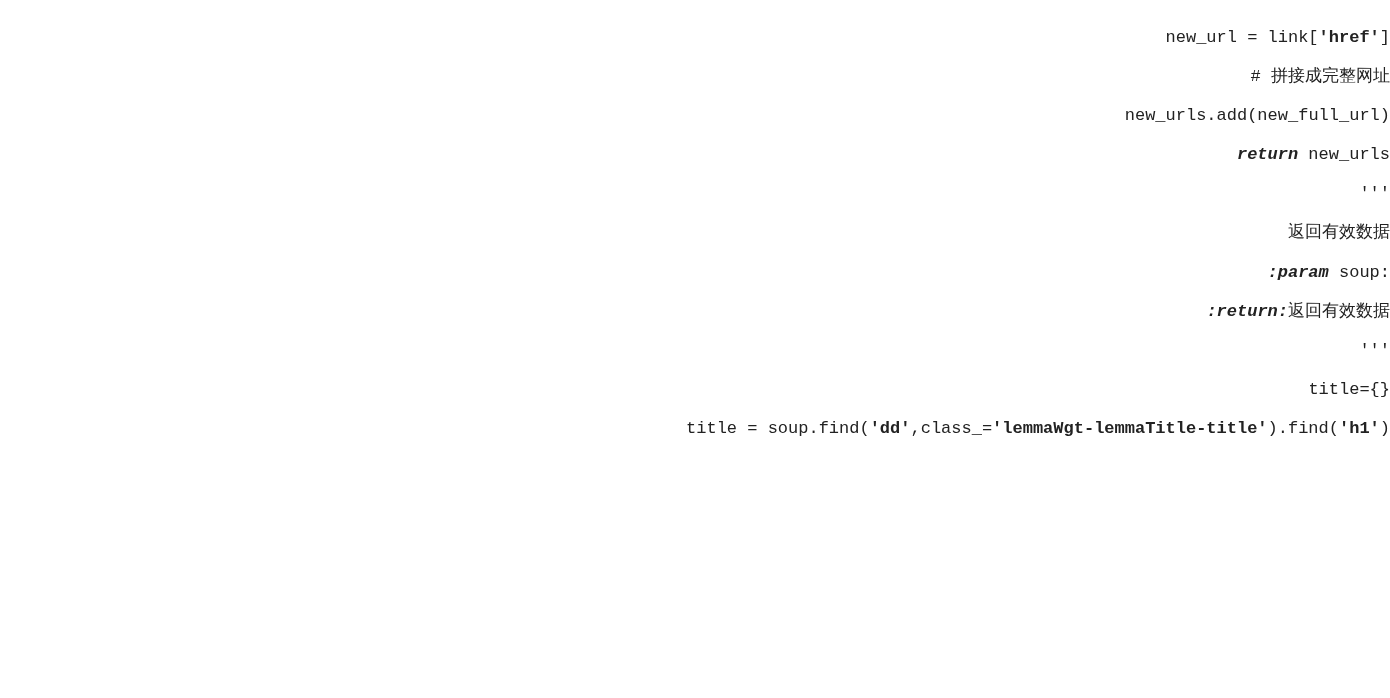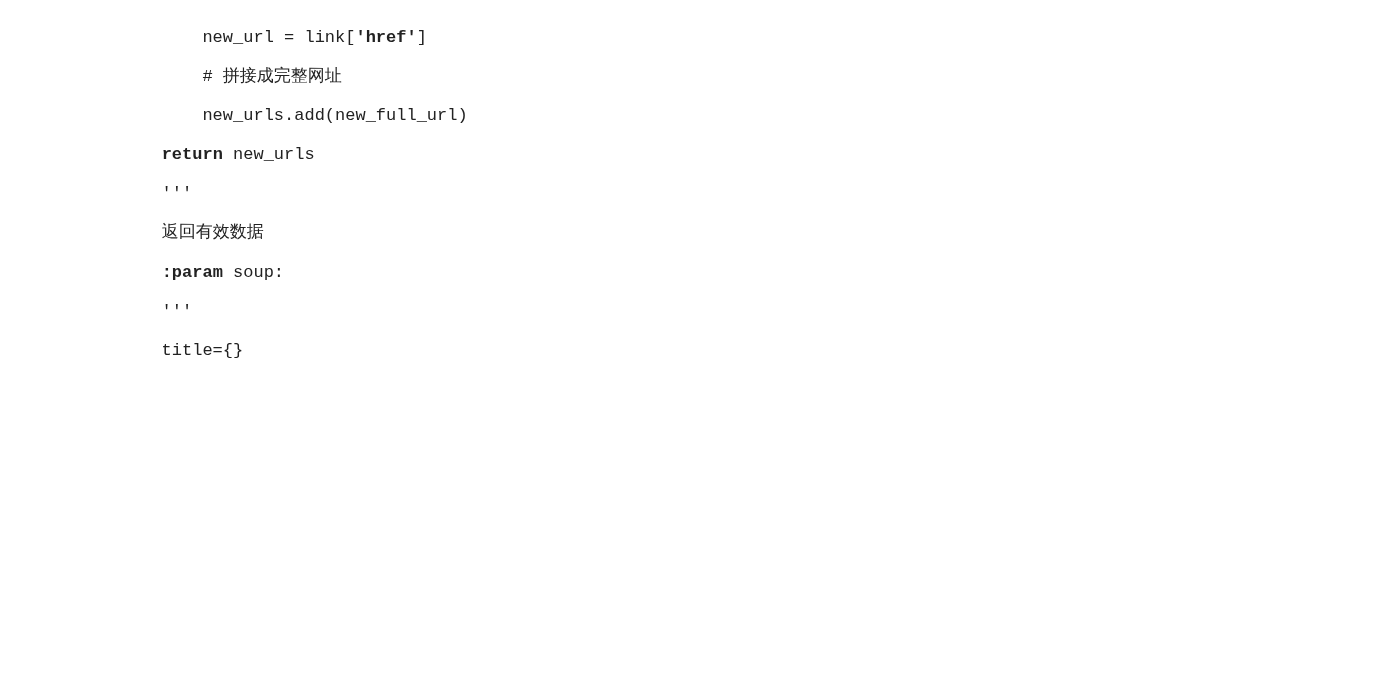--- a/index.html
+++ b/index.html
@@ -14,37 +14,41 @@
       line-height: 2.3;
       color: #222222;
       padding: 18px 0 30px 80px;
       width: 1390px;
       height: 698px;
       overflow: hidden;
     }
     .code-line {
       white-space: pre;
       font-family: 'Courier New', Courier, monospace;
+      text-align: right;
     }
     .kw {
       font-weight: bold;
+      font-style: italic;
     }
     .str-bold {
       font-weight: bold;
     }
     .cjk {
       font-family: Liberation Mono, monospace;
     }
   </style>
 </head>
 <body>
 
 <div>
   <div class="code-line"><span>            new_url = link[</span><span class="str-bold">'href'</span><span>]</span></div>
   <div class="code-line"><span>            </span><span class="cjk"># 拼接成完整网址</span></div>
   <div class="code-line"><span>            new_urls.add(new_full_url)</span></div>
   <div class="code-line"><span>        </span><span class="kw">return</span><span> new_urls</span></div>
   <div class="code-line"><span>        '''</span></div>
   <div class="code-line"><span>        </span><span class="cjk">返回有效数据</span></div>
   <div class="code-line"><span>        </span><span class="kw">:param</span><span> soup:</span></div>
+  <div class="code-line"><span>        </span><span class="kw">:return:</span><span class="cjk">返回有效数据</span></div>
   <div class="code-line"><span>        '''</span></div>
   <div class="code-line"><span>        title={}</span></div>
+  <div class="code-line"><span>        title = soup.find(</span><span class="str-bold">'dd'</span><span>,class_=</span><span class="str-bold">'lemmaWgt-lemmaTitle-title'</span><span>).find(</span><span class="str-bold">'h1'</span><span>)</span></div>
 </div>
 
 </body></html>

